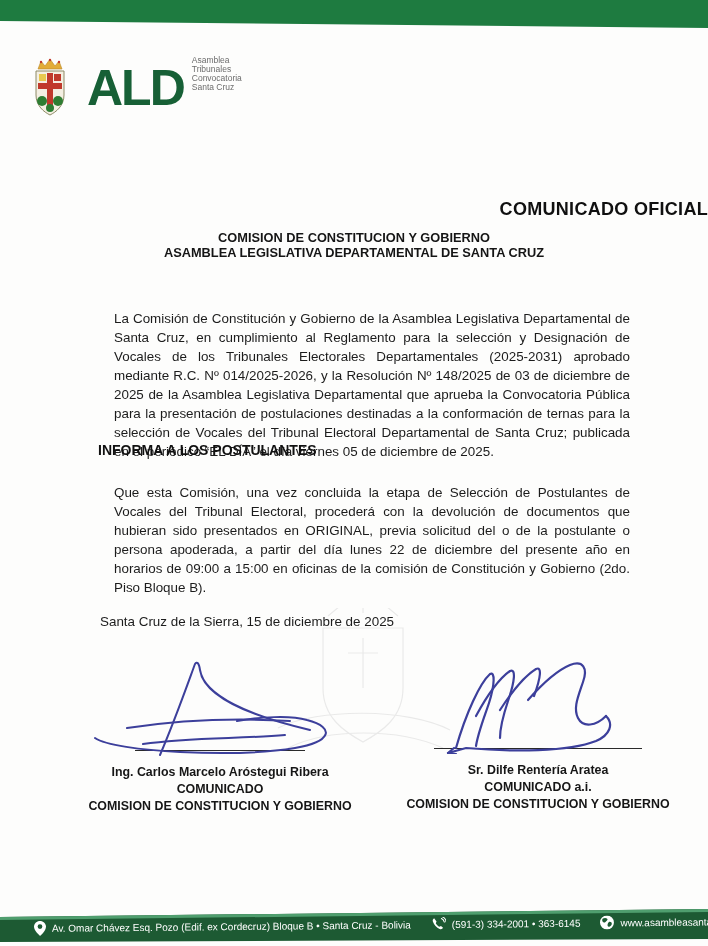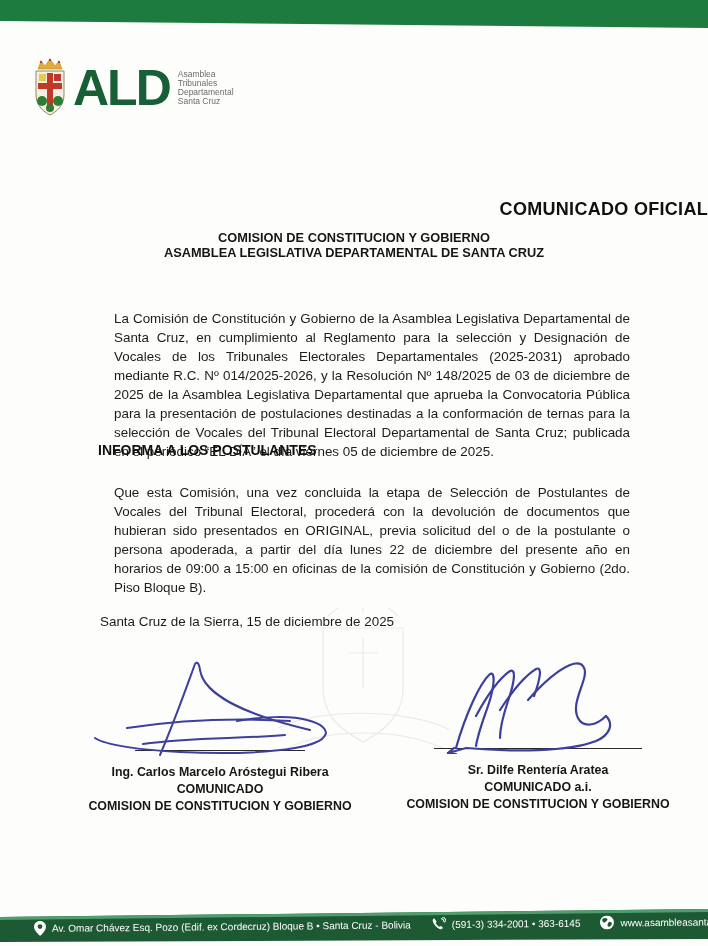--- a/index.html
+++ b/index.html
@@ -12,24 +12,24 @@
   .top-bar{
     position:absolute; top:0; left:0; width:708px; height:30px;
     background:#1e7b40;
     clip-path:polygon(0 0, 708px 0, 708px 28px, 0 21px);
   }
   
   .logo{position:absolute; top:56px; left:33px; display:flex; align-items:flex-start;}
   .logo .crest{width:34px; height:60px; margin-top:2px;}
   .ald{
     font-size:50px; font-weight:bold; color:#176036; line-height:48px;
-    letter-spacing:-2px; margin-left:6px; margin-top:8px;
+    letter-spacing:-2px; margin-left:20px; margin-top:8px;
   }
   .org-lines{
-    margin-left:8px; margin-top:14px; font-size:8.5px; line-height:9px;
+    margin-left:8px; margin-top:0; font-size:8.5px; line-height:9px;
     color:#6c6c6c; font-weight:500;
   }
   
   .doc-title{
     position:absolute; top:199px; left:0; width:708px; text-align:right;
     font-size:18px; font-weight:bold; color:#101010; letter-spacing:.3px;
   }
   .doc-sub1{position:absolute; top:230px; left:0; width:708px; text-align:center;
     font-size:12.8px; font-weight:bold; color:#151515;}
   .doc-sub2{position:absolute; top:245px; left:0; width:708px; text-align:center;
@@ -92,21 +92,21 @@
       <rect x="6" y="16" width="7" height="7" fill="#e8c84f"></rect>
       <rect x="21" y="16" width="7" height="7" fill="#c0392b"></rect>
       <circle cx="9" cy="43" r="5" fill="#2e7d32"></circle>
       <circle cx="25" cy="43" r="5" fill="#2e7d32"></circle>
       <circle cx="17" cy="50" r="4" fill="#2e7d32"></circle>
     </svg>
     <div class="ald">ALD</div>
     <div class="org-lines">
       <div>Asamblea</div>
       <div>Tribunales</div>
-      <div>Departamental</div>
+      <div>Convocatoria</div>
       <div>Santa Cruz</div>
     </div>
   </div>
 
   <div class="doc-title">COMUNICADO OFICIAL</div>
   <div class="doc-sub1">COMISION DE CONSTITUCION Y GOBIERNO</div>
   <div class="doc-sub2">ASAMBLEA LEGISLATIVA DEPARTAMENTAL DE SANTA CRUZ</div>
 
   <p class="para para1">La Comisión de Constitución y Gobierno de la Asamblea Legislativa Departamental de Santa Cruz, en cumplimiento al Reglamento para la selección y Designación de Vocales de los Tribunales Electorales Departamentales (2025-2031) aprobado mediante R.C. Nº 014/2025-2026, y la Resolución Nº 148/2025 de 03 de diciembre de 2025 de la Asamblea Legislativa Departamental que aprueba la Convocatoria Pública para la presentación de postulaciones destinadas a la conformación de ternas para la selección de Vocales del Tribunal Electoral Departamental de Santa Cruz; publicada en el periódico “EL DÍA” el día viernes 05 de diciembre de 2025.</p>
   <p class="informa">INFORMA A LOS POSTULANTES</p>

